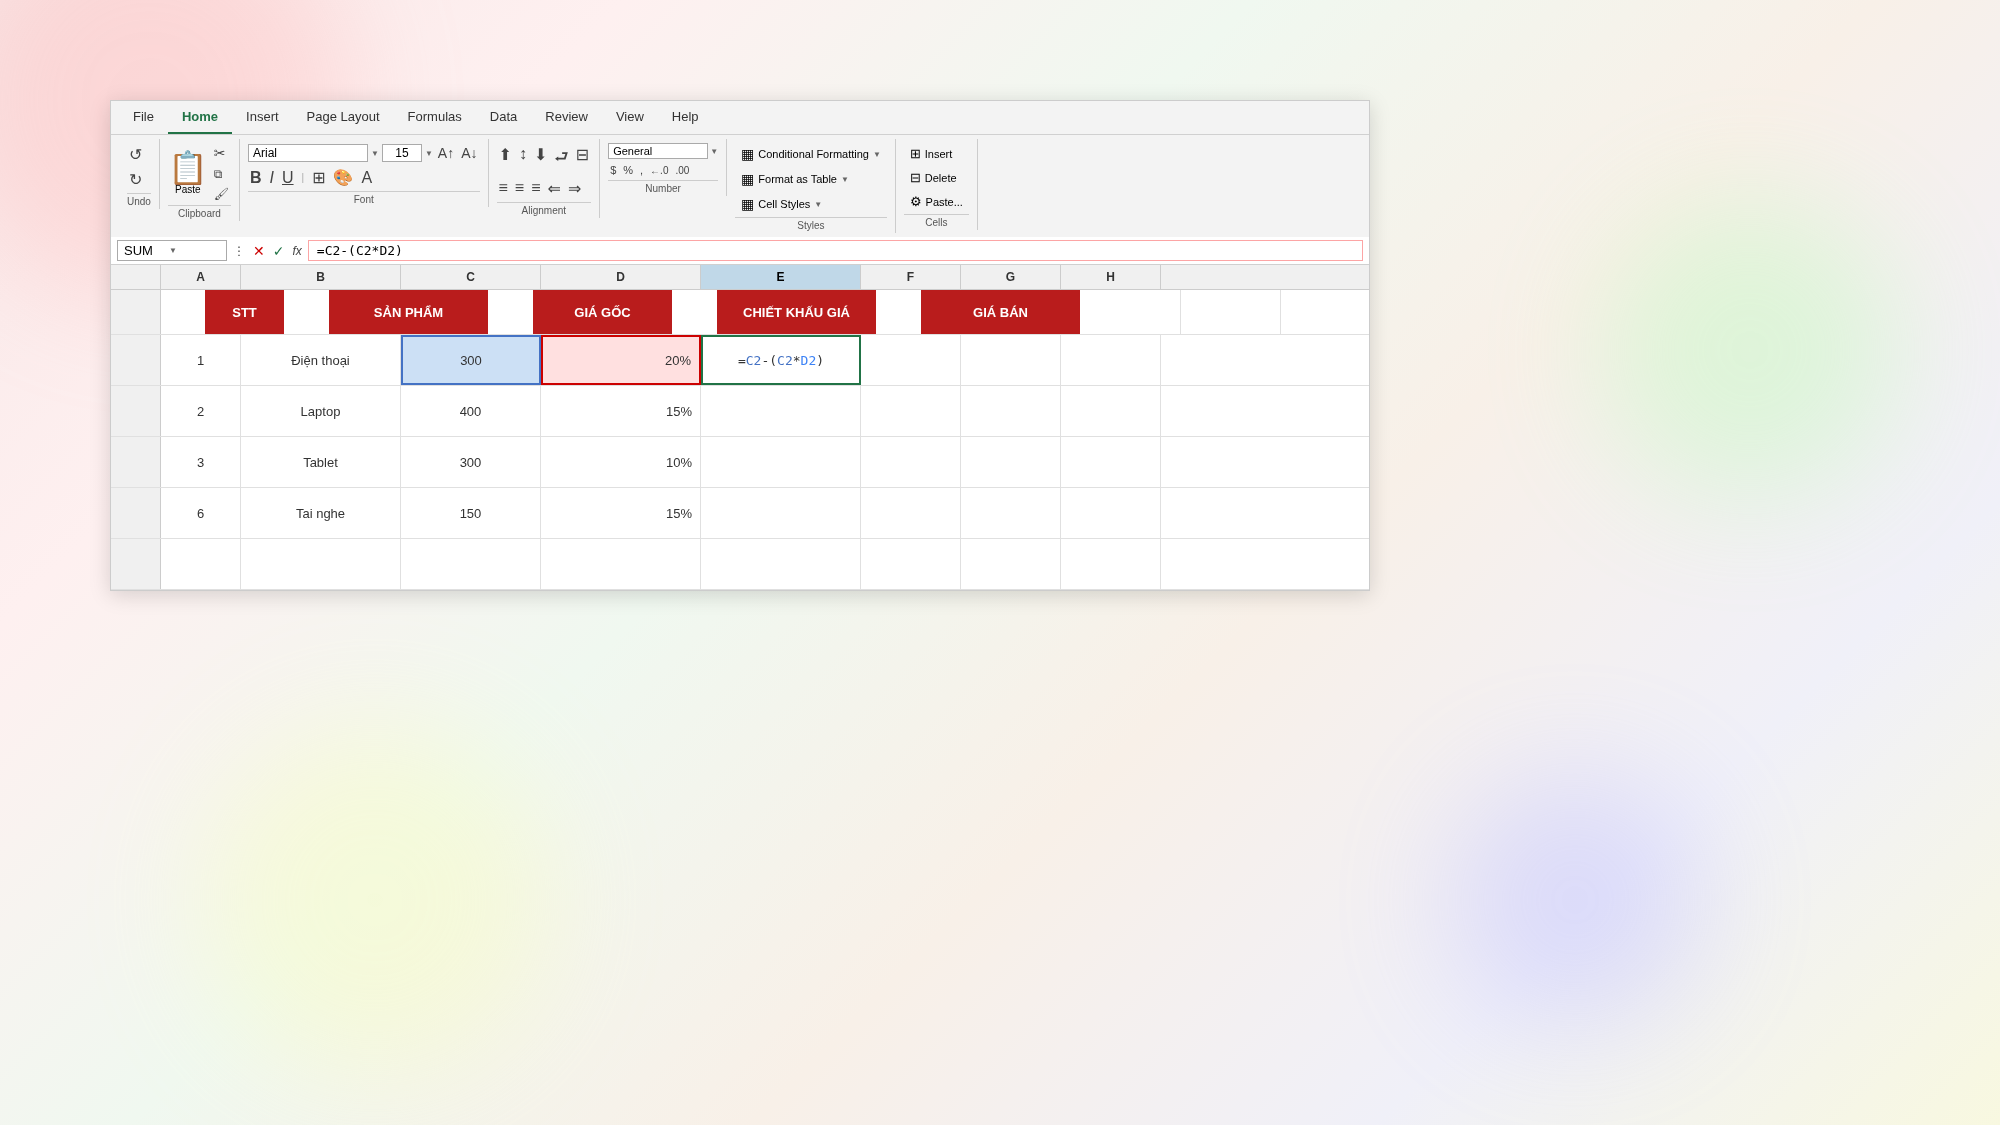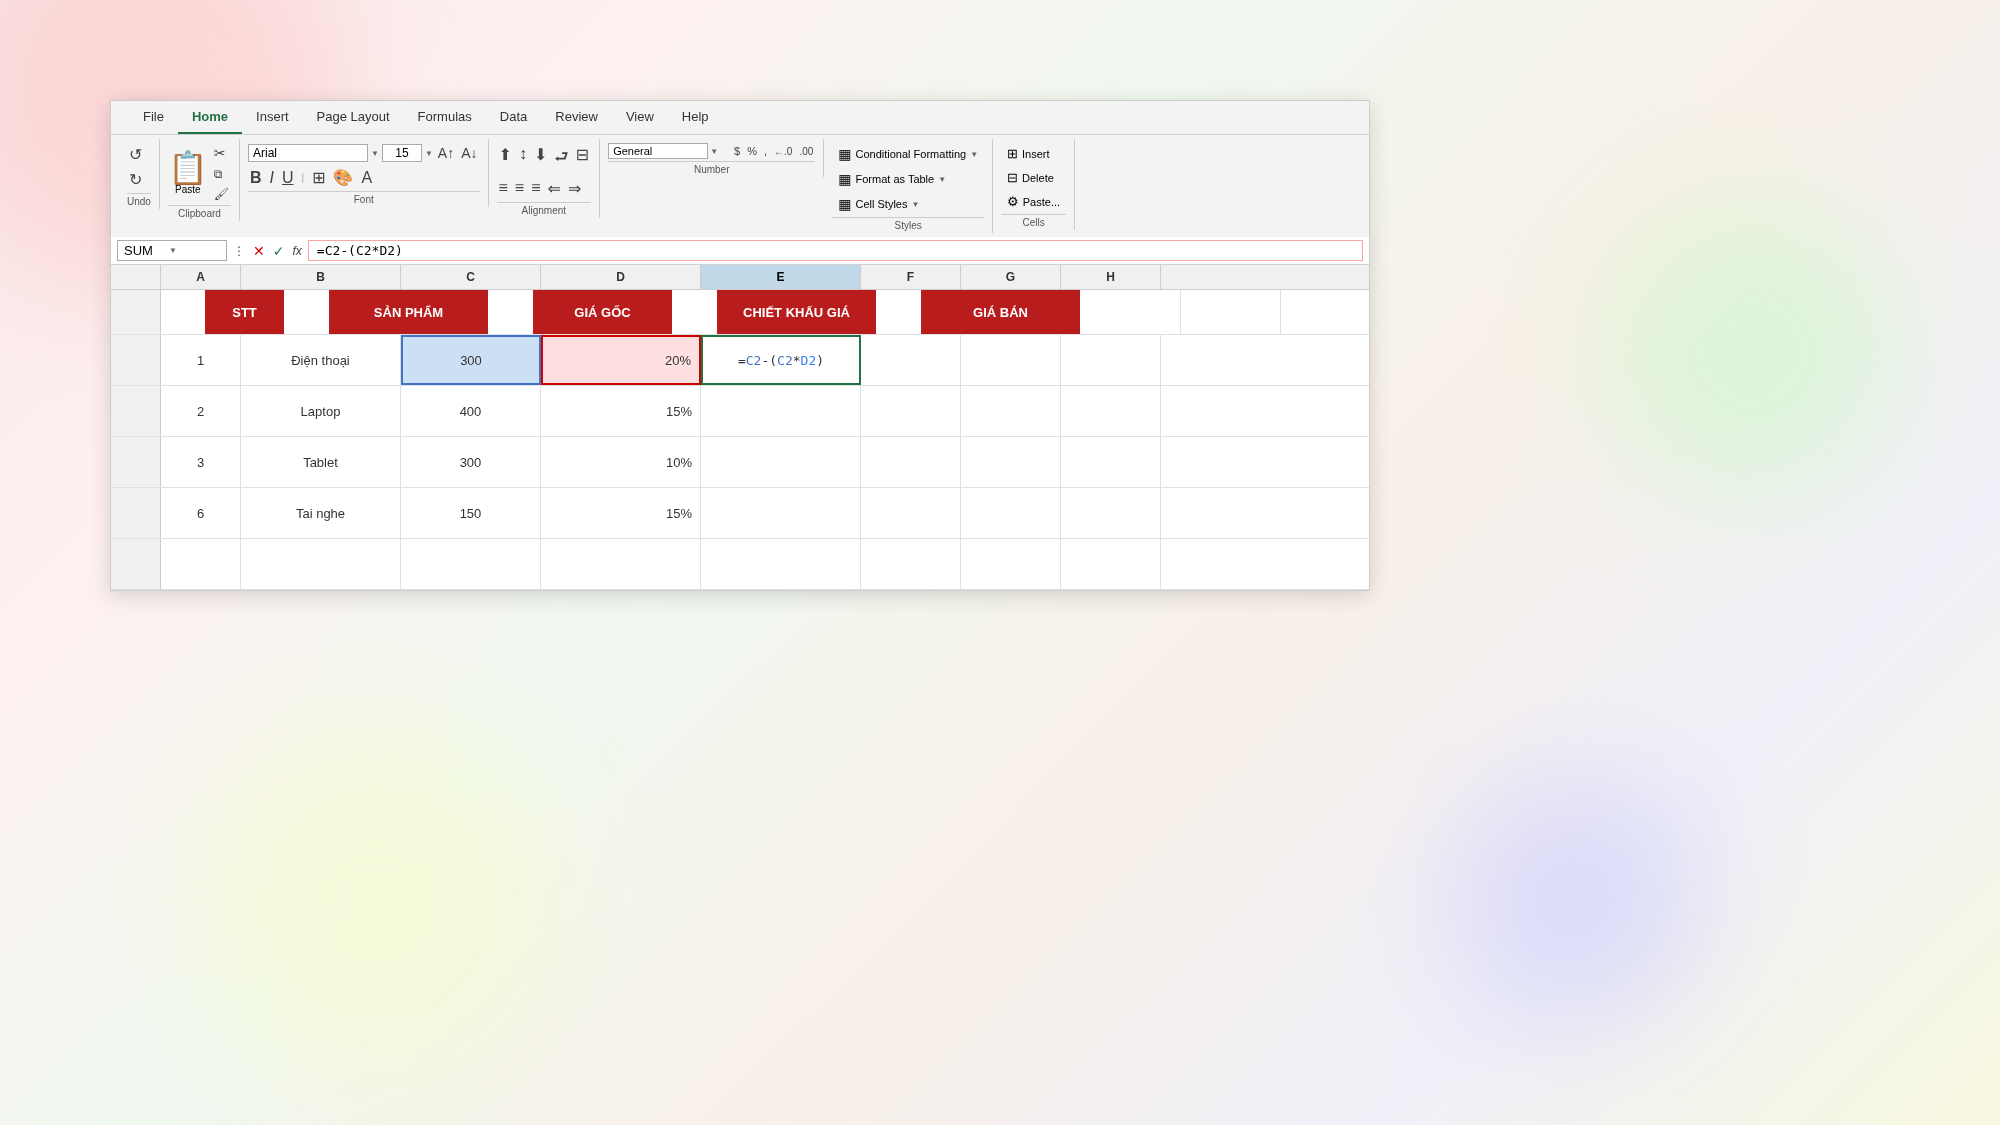--- a/index.html
+++ b/index.html
@@ -26,21 +26,21 @@
       top: 100px;
       left: 110px;
       width: 1260px;
       background: #fff;
       border: 1px solid #ccc;
       box-shadow: 0 4px 20px rgba(0,0,0,0.15);
     }
 
     .ribbon-tabs {
       display: flex;
-      padding: 0 18px;
+      padding: 0 8px;
       background: #f3f3f3;
       border-bottom: 1px solid #d0d0d0;
     }
 
     .ribbon-tab {
       padding: 8px 14px;
       font-size: 13px;
       cursor: pointer;
       color: #333;
       border-bottom: 2px solid transparent;
@@ -387,21 +387,21 @@
           <span class="small-icon-btn">≡</span>
           <span class="small-icon-btn">≡</span>
           <span class="small-icon-btn">⇐</span>
           <span class="small-icon-btn">⇒</span>
         </div>
       </div>
       <div class="ribbon-section-label">Alignment</div>
     </div>
 
     <div class="ribbon-section">
-      <div style="display:flex;flex-direction:row;gap:14px">
+      <div style="display:flex;flex-direction:column;gap:3px">
         <div style="display:flex;align-items:center;gap:2px">
           <input class="number-format-box" value="General" style="">
           <span class="dropdown-arrow">▼</span>
         </div>
         <div style="display:flex;gap:3px;align-items:center">
           <span class="small-icon-btn" style="font-size:11px">$</span>
           <span class="small-icon-btn" style="font-size:11px">%</span>
           <span class="small-icon-btn" style="font-size:11px">,</span>
           <span class="small-icon-btn" style="font-size:10px">←.0</span>
           <span class="small-icon-btn" style="font-size:10px">.00</span>

